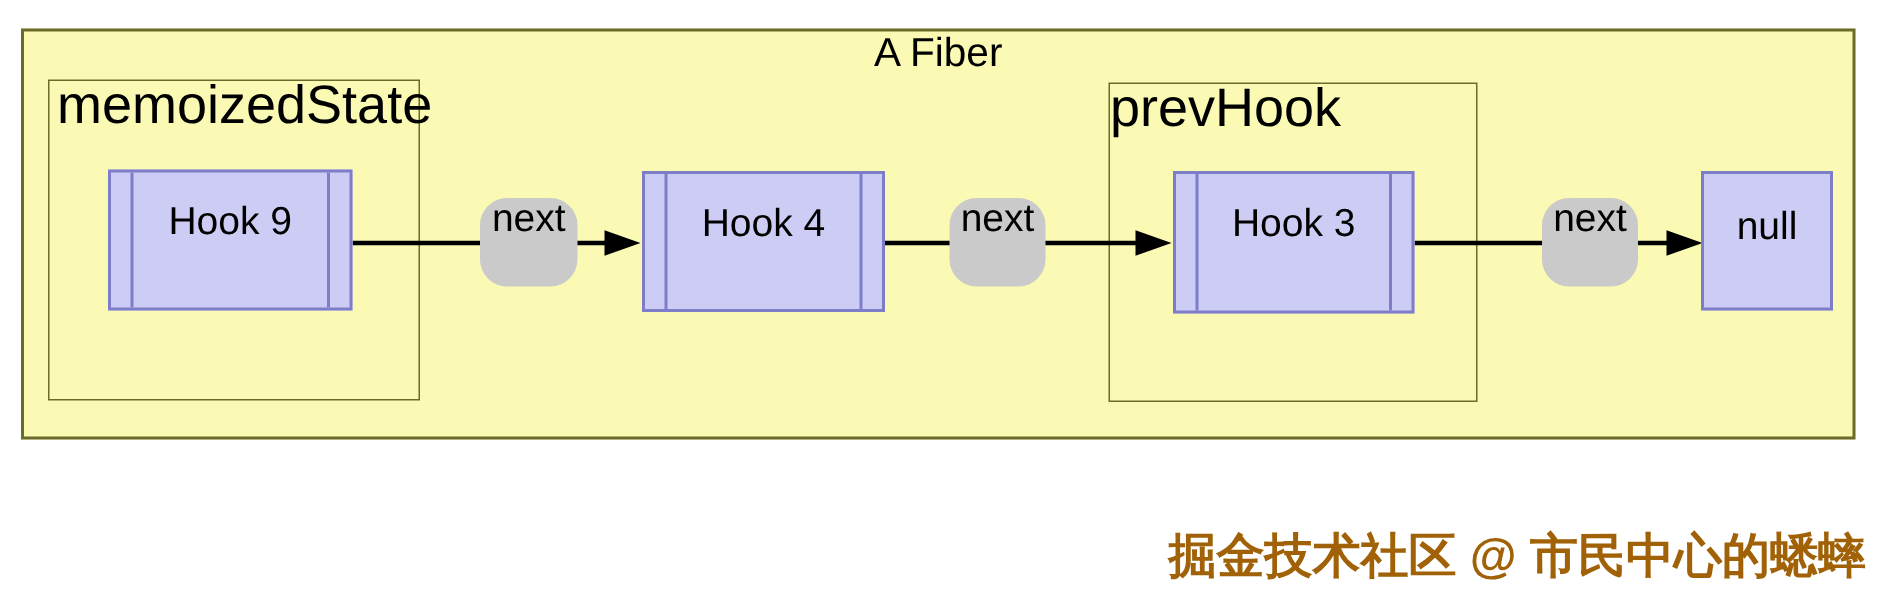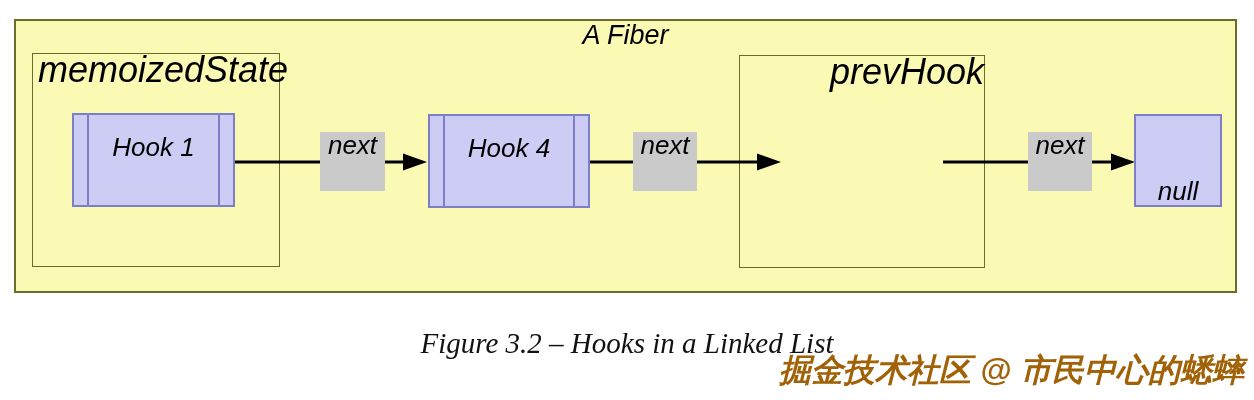--- a/index.html
+++ b/index.html
@@ -4,21 +4,20 @@
 <style>
   html, body { margin: 0; padding: 0; background: #ffffff; }
   .stage {
     position: relative;
     width: 1254px;
     height: 396px;
     background: #ffffff;
     font-family: "Liberation Sans", sans-serif;
     color: #000;
     overflow: hidden;
-    font-style: italic;
   }
   
   .fiber-box {
     position: absolute;
     left: 14px; top: 19px;
     width: 1223px; height: 274px;
     box-sizing: border-box;
     background: #FAFAB4;
     border: 2px solid #6B6B2B;
     z-index: 1;
@@ -41,41 +40,42 @@
   .cluster.memoized { left: 32px; top: 53px; width: 248px; height: 214px; }
   .cluster.prevhook { left: 739px; top: 55px; width: 246px; height: 213px; }
   .cluster-label {
     position: absolute;
     top: 2px;
     font-size: 36px;
     line-height: 28px;
     white-space: nowrap;
   }
   .cluster-label.left { left: 5px; }
-  .cluster-label.center { left: 0; width: 100%; text-align: right; }
+  .cluster-label.center { left: 0; width: 100%; text-align: left; }
   
   .arrows {
     position: absolute;
     left: 0; top: 0;
     width: 1254px; height: 400px;
     z-index: 3;
     pointer-events: none;
   }
   
   .next-box {
     position: absolute;
     top: 132px;
     width: 64px; height: 59px;
     background: #CACACA;
     z-index: 4;
     display: flex;
     justify-content: center;
     align-items: flex-start;
     font-size: 26px;
     line-height: 27px;
+    border-radius: 18px;
   }
   .next-box.n1 { left: 320px; width: 65px; }
   .next-box.n2 { left: 633px; }
   .next-box.n3 { left: 1028px; }
   
   .node {
     position: absolute;
     box-sizing: border-box;
     background: #CDCCF4;
     border: 2px solid #7E7EC8;
@@ -83,21 +83,21 @@
     display: flex;
     justify-content: center;
     align-items: flex-start;
     font-size: 26px;
     line-height: 28px;
   }
   .node .node-label { padding-top: 18px; white-space: nowrap; }
   .node.hook1 { left: 72px;  top: 113px; width: 163px; height: 94px; }
   .node.hook2 { left: 428px; top: 114px; width: 162px; height: 94px; }
   .node.hook3 { left: 782px; top: 114px; width: 161px; height: 95px; }
-  .node.nullnode { left: 1134px; top: 114px; width: 88px; height: 93px; align-items: flex-end; }
+  .node.nullnode { left: 1134px; top: 114px; width: 88px; height: 93px; }
   .node.nullnode .node-label { padding-top: 20px; }
   .divider {
     position: absolute;
     top: 0; bottom: 0;
     width: 2px;
     background: #7E7EC8;
   }
   .divider.dleft { left: 13px; }
   .divider.dright { right: 13px; }
   
@@ -159,28 +159,32 @@
   <div class="next-box n2">
     <span>next</span>
   </div>
   <div class="next-box n3">
     <span>next</span>
   </div>
 
   <div class="node hook1">
     <span class="divider dleft"></span>
     <span class="divider dright"></span>
-    <span class="node-label">Hook 1</span>
+    <span class="node-label">Hook 9</span>
   </div>
   <div class="node hook2">
     <span class="divider dleft"></span>
     <span class="divider dright"></span>
     <span class="node-label">Hook 4</span>
   </div>
+  <div class="node hook3">
+    <span class="divider dleft"></span>
+    <span class="divider dright"></span>
+    <span class="node-label">Hook 3</span>
+  </div>
   <div class="node nullnode">
     <span class="node-label">null</span>
   </div>
 
-  <div class="caption">Figure 3.2 – Hooks in a Linked List</div>
 
   <div class="watermark">掘金技术社区 @ 市民中心的蟋蟀</div>
 
 </div>
 
 </body></html>

